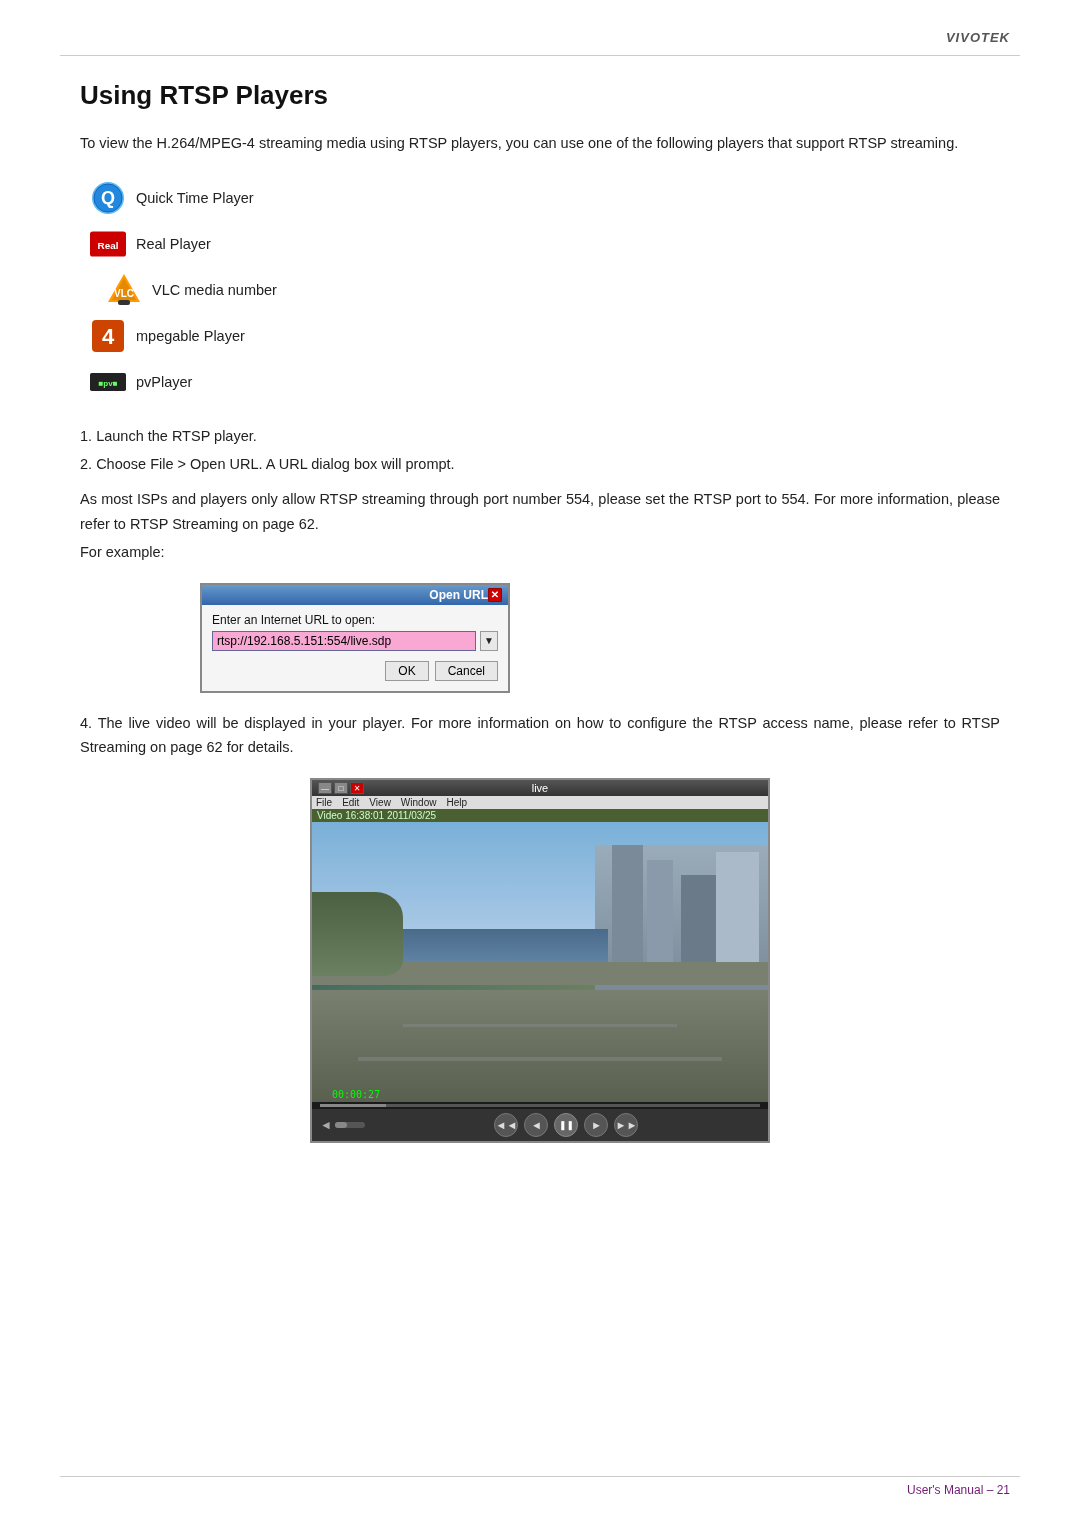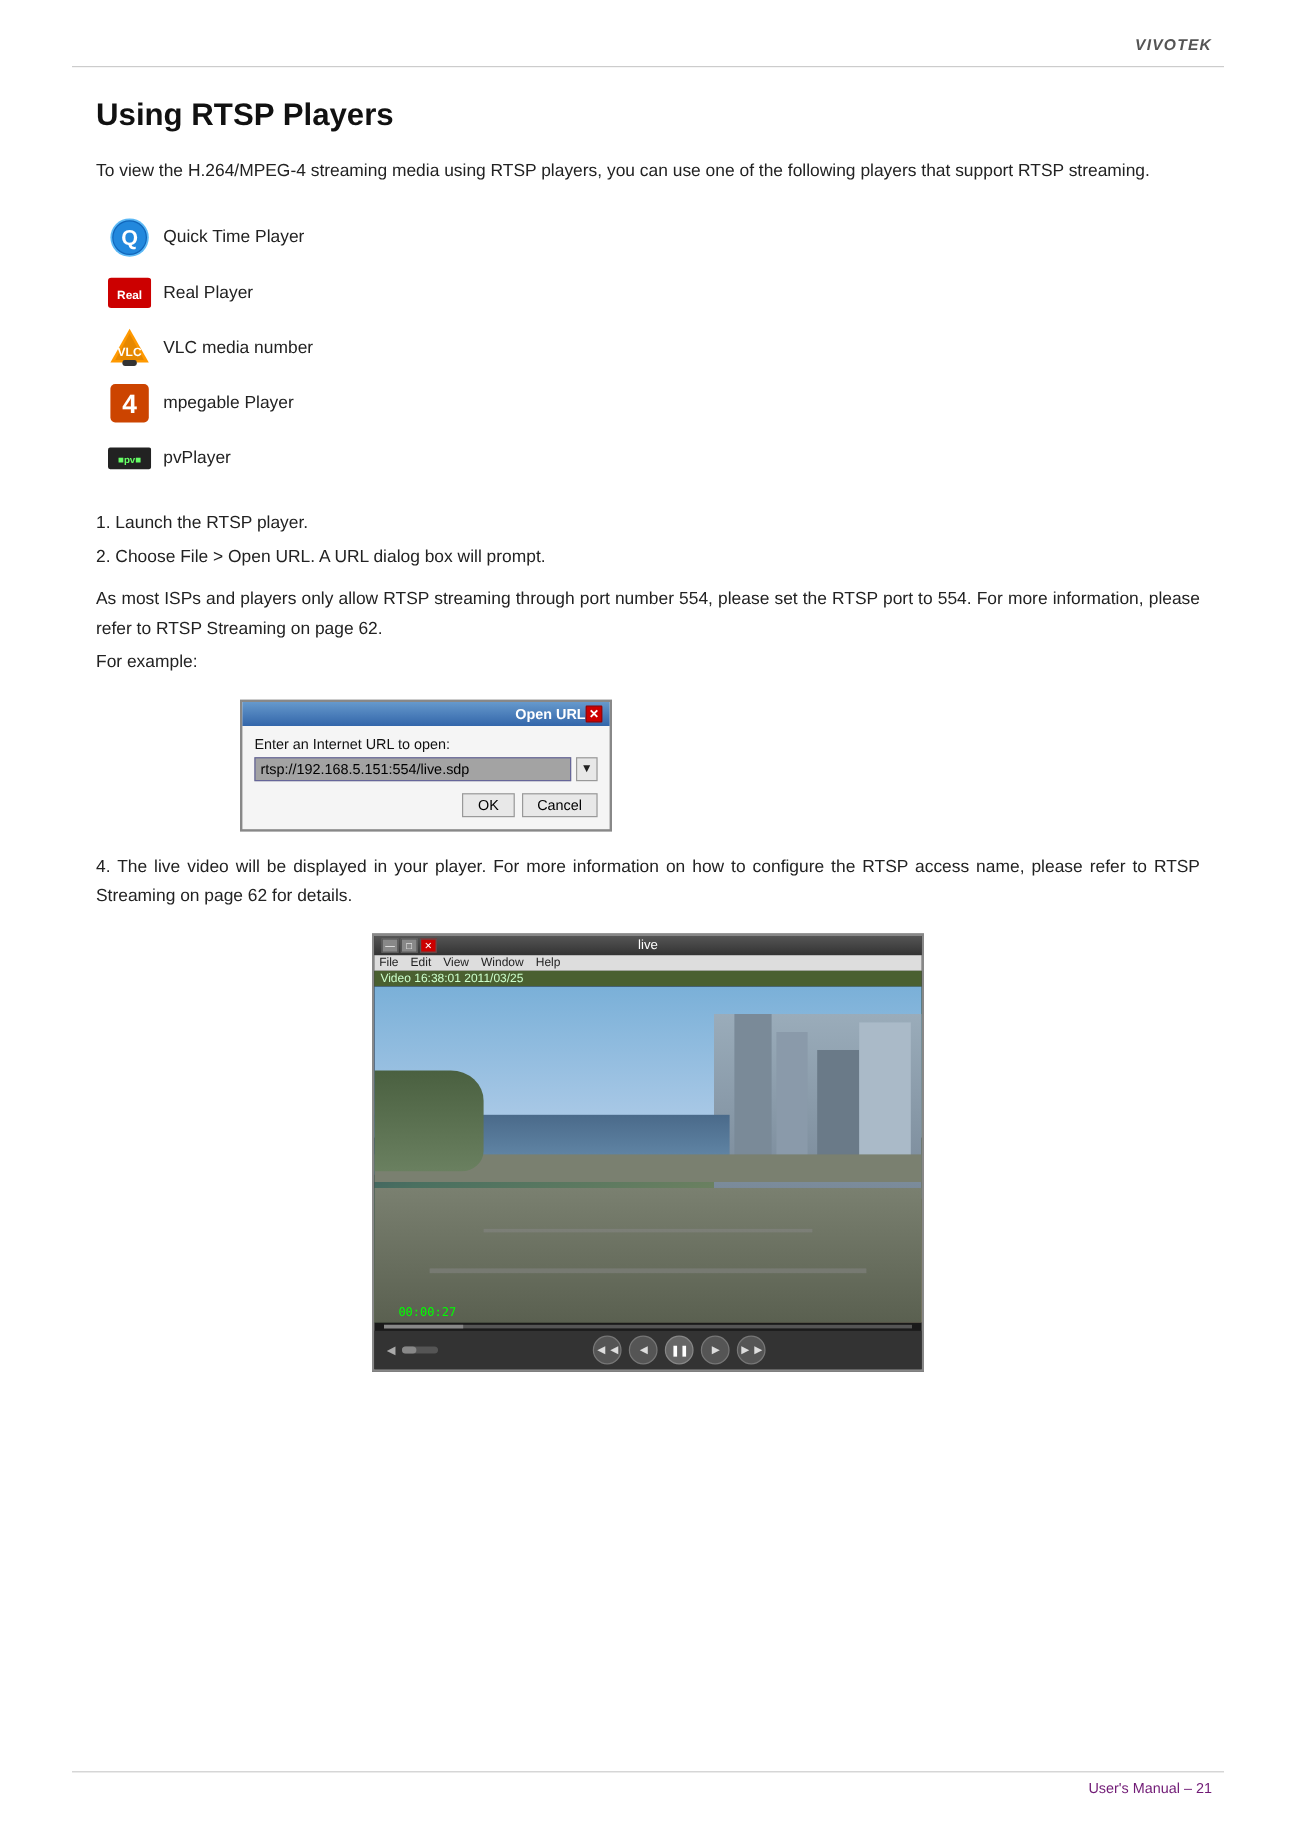--- a/index.html
+++ b/index.html
@@ -69,20 +69,21 @@
       justify-content: center;
       flex-shrink: 0;
     }
     .player-label {
       font-size: 14.5px;
     }
     .vlc-wrapper {
       width: 36px; height: 36px;
       display: flex; align-items: flex-end; justify-content: center;
       position: relative;
+      margin-left: 16px;
     }
 
     .steps-list {
       list-style: none;
       margin-bottom: 10px;
     }
     .steps-list li {
       font-size: 14.5px;
       line-height: 1.7;
       margin-bottom: 4px;
@@ -142,21 +143,21 @@
     }
     .dialog-input {
       border: 1px solid #999;
       background: white;
       padding: 2px 4px;
       font-size: 12px;
       flex: 1;
       height: 20px;
     }
     .dialog-input-highlighted {
-      background: #a3a3a3;
+      background: #f9a8d4;
       border: 1px solid #669;
     }
     .dialog-dropdown-btn {
       width: 18px; height: 20px;
       background: #e8e8e8;
       border: 1px solid #999;
       display: flex; align-items: center; justify-content: center;
       font-size: 10px;
     }
     .dialog-buttons {

